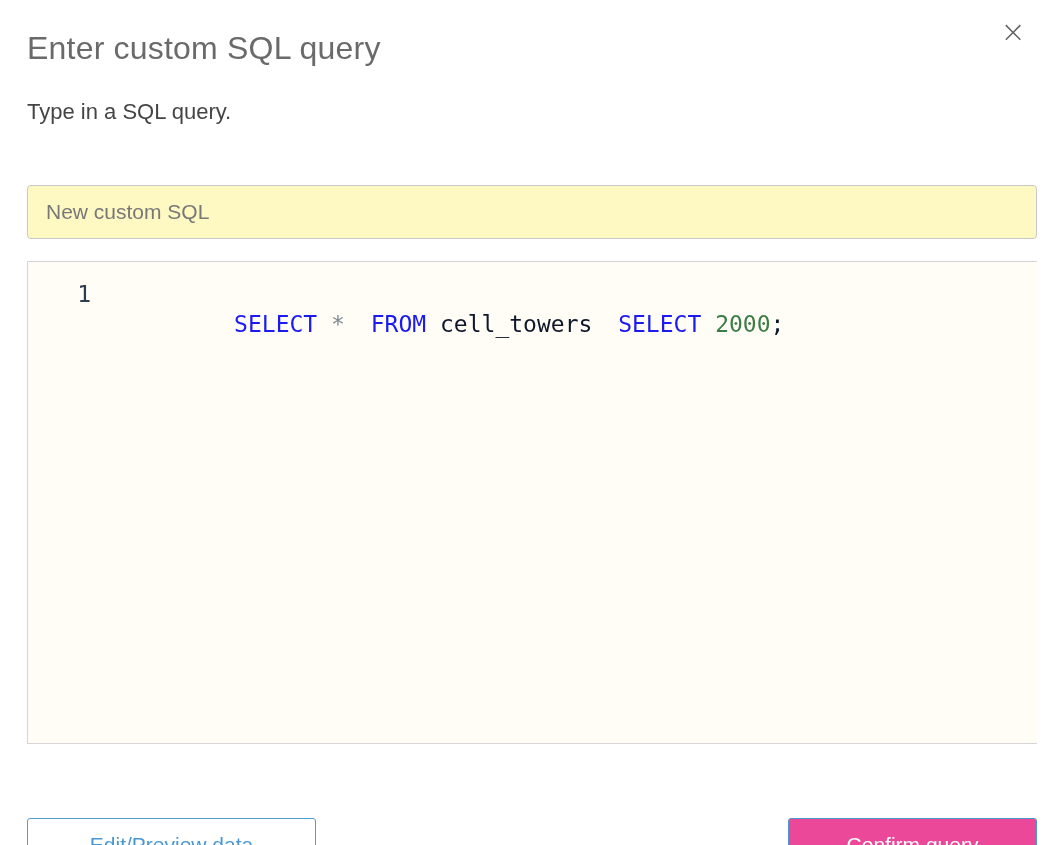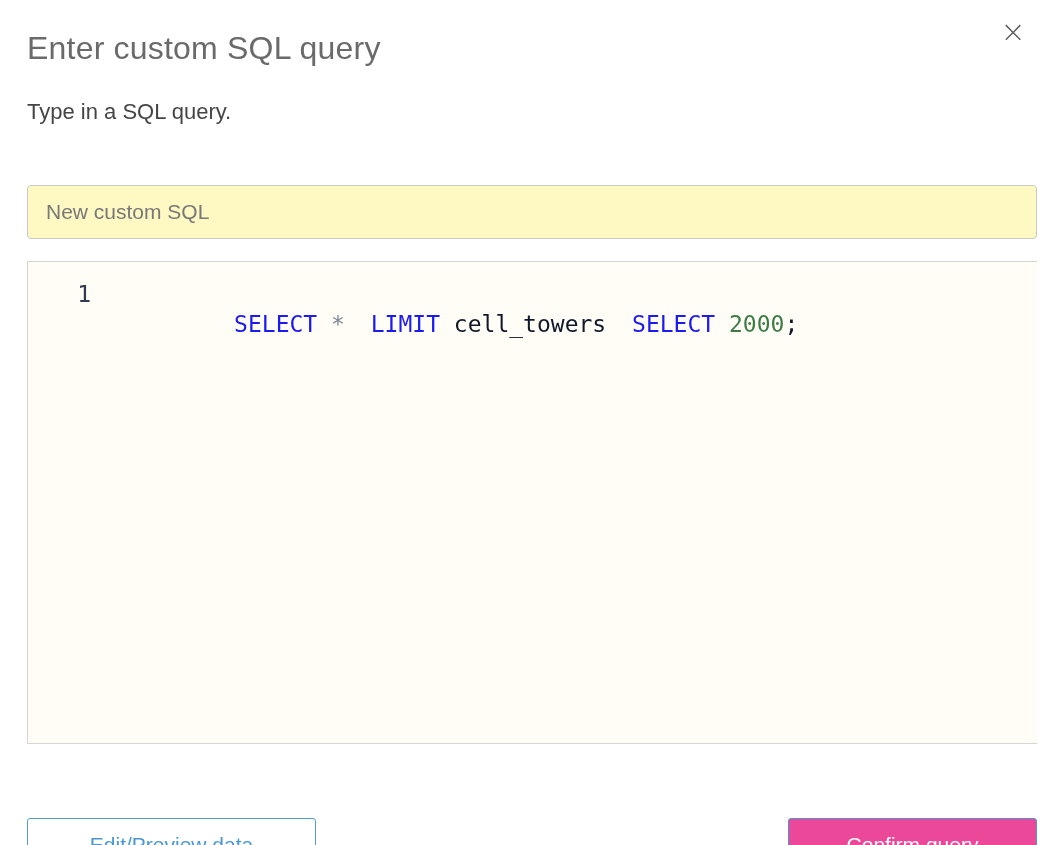--- a/index.html
+++ b/index.html
@@ -122,21 +122,21 @@
 
   <button class="close-btn">×</button>
 
   <p class="modal-subtitle">Type in a SQL query.</p>
 
   <input class="name-input" type="text" value="New custom SQL" style="">
 
   <div class="code-editor">
     <div class="gutter">1</div>
     <div class="code-line">
-      <span class="tok kw">SELECT</span><span class="tok plain"> </span><span class="tok op">*</span><span class="tok plain"> </span><span class="tok kw">LIMIT</span><span class="tok plain"> cell_towers </span><span class="tok kw">SELECT</span><span class="tok plain"> </span><span class="tok num">2000</span><span class="tok plain">;</span>
+      <span class="tok kw">SELECT</span><span class="tok plain"> </span><span class="tok op">*</span><span class="tok plain"> </span><span class="tok kw">FROM</span><span class="tok plain"> cell_towers </span><span class="tok kw">SELECT</span><span class="tok plain"> </span><span class="tok num">2000</span><span class="tok plain">;</span>
     </div>
   </div>
 
   <div class="footer">
     <button class="btn btn-outline">Edit/Preview data</button>
     <button class="btn btn-primary">Confirm query</button>
   </div>
 
 </div>
 

